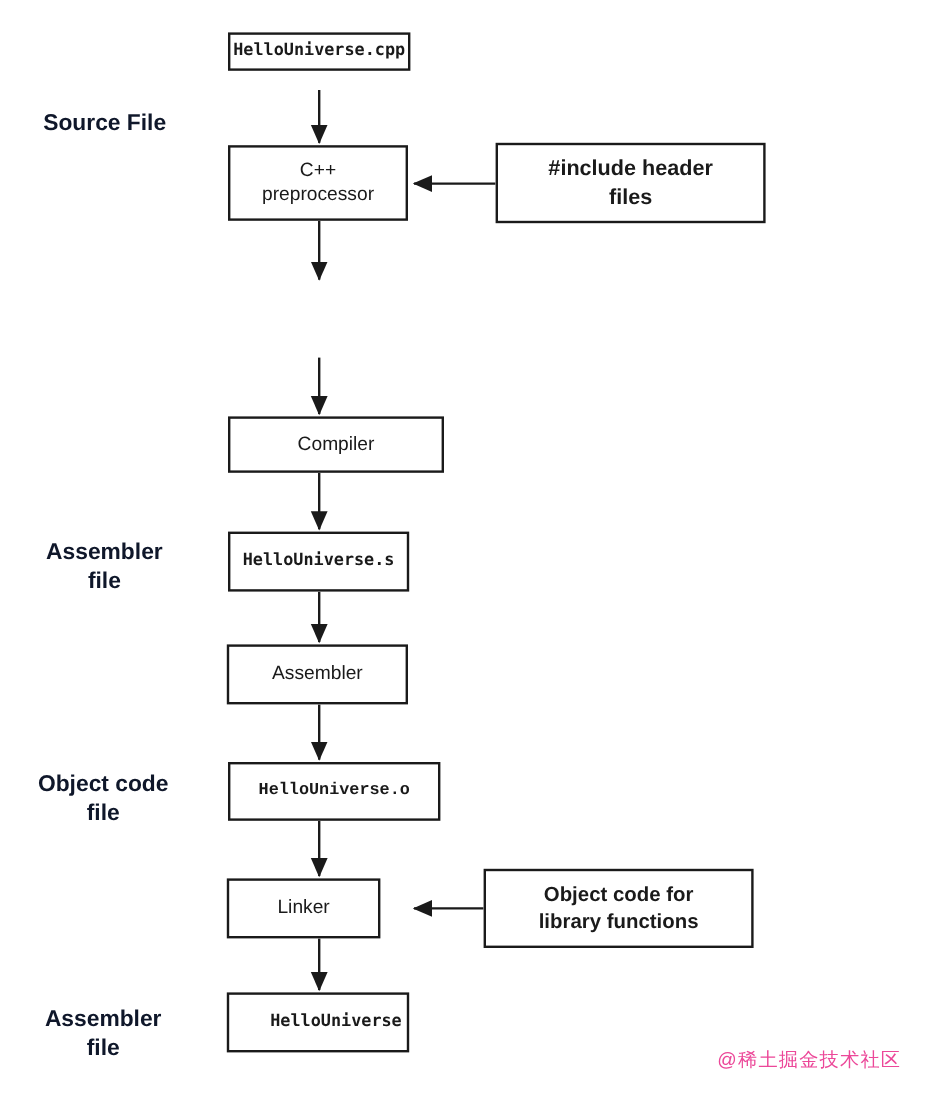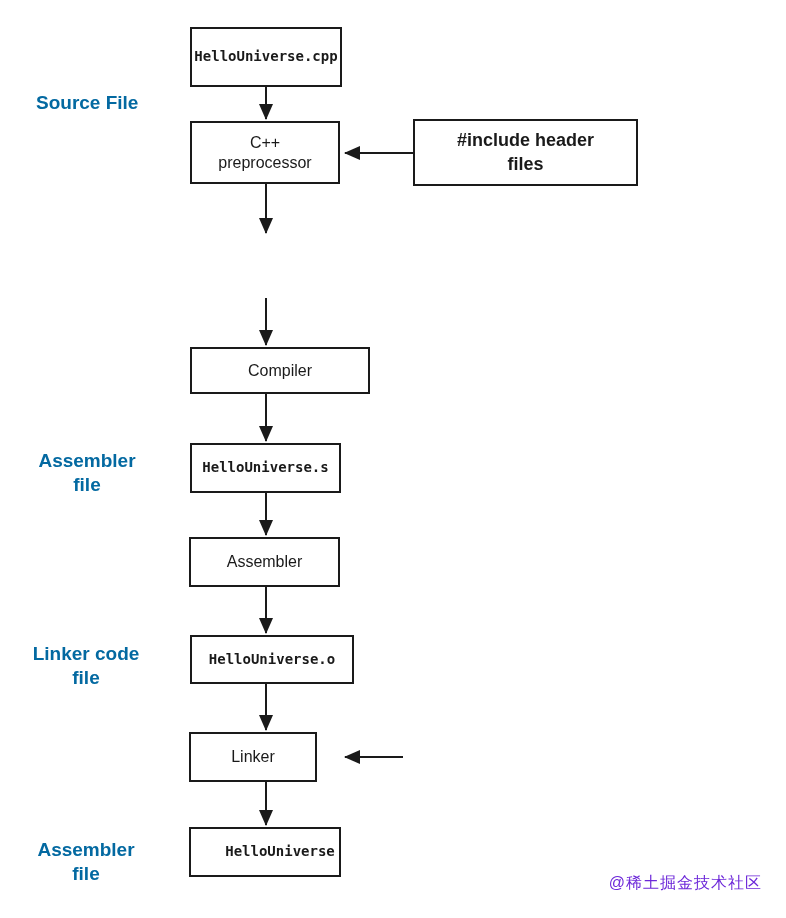--- a/index.html
+++ b/index.html
@@ -44,30 +44,30 @@
   .node.bold-sans {
     font-weight: bold;
     font-size: 18px;
     line-height: 1.3;
   }
   .side-label {
     position: absolute;
     font-weight: bold;
     font-size: 19px;
     line-height: 1.25;
-    color: #0369a1;
+    color: #0f172a;
     text-align: center;
     white-space: pre-line;
   }
   .watermark {
     position: absolute;
-    right: 24px;
+    right: 35px;
     bottom: 24px;
     font-size: 16px;
-    color: #6d28d9;
+    color: #ec4899;
     letter-spacing: 1px;
   }
 </style>
 </head>
 <body>
 
 <div class="canvas">
 
   <svg class="arrow-layer" viewBox="0 0 786 918" xmlns="http://www.w3.org/2000/svg">
     <defs>
@@ -83,32 +83,34 @@
     <line x1="266" y1="587" x2="266" y2="633" stroke="#1a1a1a" stroke-width="2" marker-end="url(#ah)"></line>
     <line x1="266" y1="684" x2="266" y2="730" stroke="#1a1a1a" stroke-width="2" marker-end="url(#ah)"></line>
     <line x1="266" y1="782" x2="266" y2="825" stroke="#1a1a1a" stroke-width="2" marker-end="url(#ah)"></line>
     <line x1="413" y1="153" x2="345" y2="153" stroke="#1a1a1a" stroke-width="2" marker-end="url(#ah)"></line>
     <line x1="403" y1="757" x2="345" y2="757" stroke="#1a1a1a" stroke-width="2" marker-end="url(#ah)"></line>
   </svg>
 
   <div class="side-label" style="left:36px;  top:91px;">Source File</div>
   <div class="side-label" style="left:27px;  top:449px; width:120px;">Assembler
 file</div>
-  <div class="side-label" style="left:26px;  top:642px; width:120px;">Linker code
+  <div class="side-label" style="left:26px;  top:642px; width:120px;">Object code
 file</div>
   <div class="side-label" style="left:26px;  top:838px; width:120px;">Assembler
 file</div>
 
-  <div class="node mono" style="left:190px; top:27px;  width:152px; height:60px;">HelloUniverse.cpp</div>
+  <div class="node mono" style="left:190px; top:27px;  width:152px; height:32px;">HelloUniverse.cpp</div>
   <div class="node" style="left:190px; top:121px; width:150px; height:63px;">C++
 preprocessor</div>
   <div class="node bold-sans" style="left:413px; top:119px; width:225px; height:67px;">#include header
 files</div>
   <div class="node" style="left:190px; top:347px; width:180px; height:47px;">Compiler</div>
   <div class="node mono" style="left:190px; top:443px; width:151px; height:50px;text-align:right;">HelloUniverse.s</div>
   <div class="node" style="left:189px; top:537px; width:151px; height:50px;">Assembler</div>
-  <div class="node mono" style="left:190px; top:635px; width:164px; height:49px;">HelloUniverse.o</div>
+  <div class="node mono" style="left:190px; top:635px; width:177px; height:49px;font-family:Liberation Mono, monospace;">HelloUniverse.o</div>
   <div class="node" style="left:189px; top:732px; width:128px; height:50px;">Linker</div>
+  <div class="node bold-sans" style="font-size:17px; left:403px; top:724px; width:225px; height:66px;">Object code for
+library functions</div>
   <div class="node mono" style="left:189px; top:827px; width:152px; height:50px;padding-left:30px;">HelloUniverse</div>
 
   <div class="watermark">@稀土掘金技术社区</div>
 
 </div>
 
 </body></html>

